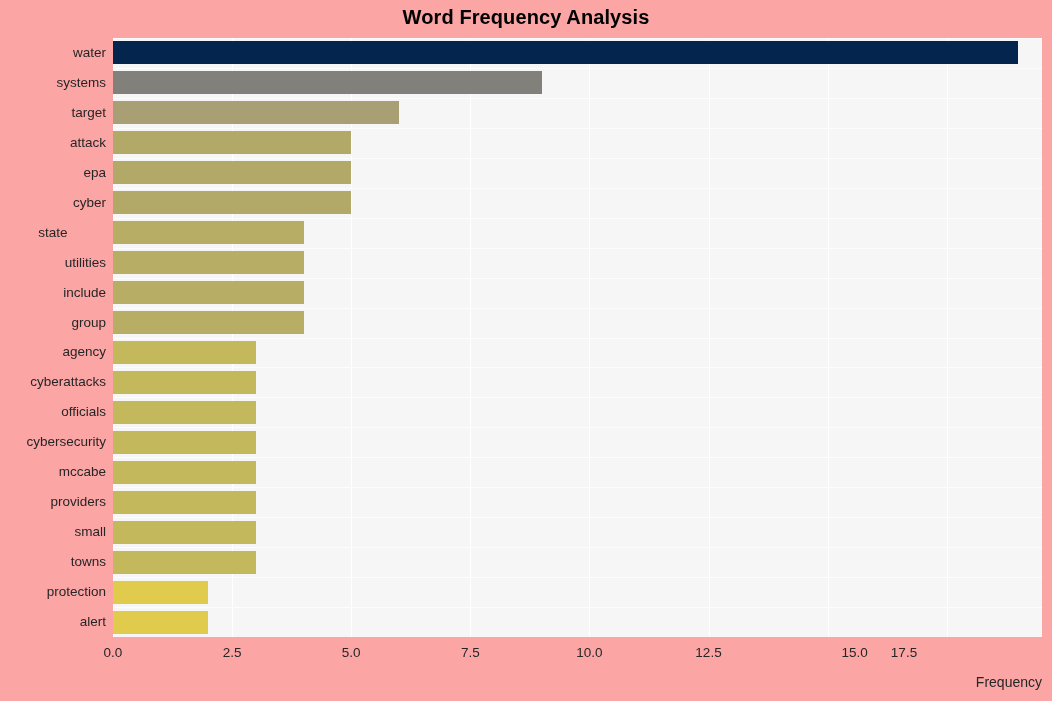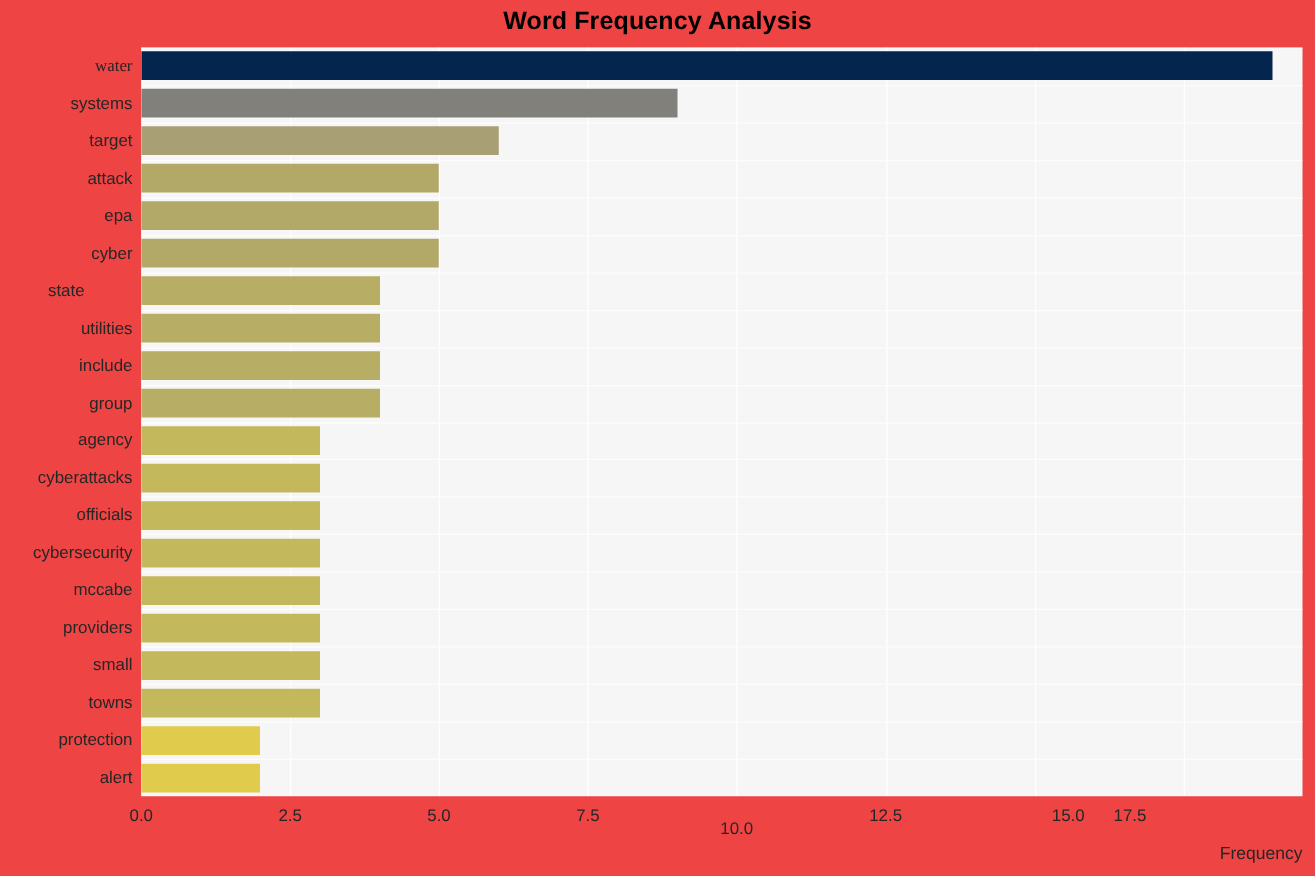--- a/index.html
+++ b/index.html
@@ -10,21 +10,21 @@
   body {
     width: 1052px;
     height: 701px;
     font-family: "Liberation Sans", sans-serif;
     overflow: hidden;
   }
   #figure {
     position: relative;
     width: 1052px;
     height: 701px;
-    background: #ef4444;
+    background: #fca5a5;
   }
   #chart-title {
     position: absolute;
     left: 0;
     top: 6px;
     width: 1052px;
     text-align: center;
     font-size: 20px;
     font-weight: bold;
     color: #000000;
@@ -163,21 +163,21 @@
         <div class="bar" title="mccabe: 3" style="top: 422.775px; width: 142.923px; background: rgb(196, 184, 92);"></div>
         <div class="bar" title="providers: 3" style="top: 452.725px; width: 142.923px; background: rgb(196, 184, 92);"></div>
         <div class="bar" title="small: 3" style="top: 482.675px; width: 142.923px; background: rgb(196, 184, 92);"></div>
         <div class="bar" title="towns: 3" style="top: 512.625px; width: 142.923px; background: rgb(196, 184, 92);"></div>
         <div class="bar" title="protection: 2" style="top: 542.575px; width: 95.2821px; background: rgb(224, 203, 77);"></div>
         <div class="bar" title="alert: 2" style="top: 572.525px; width: 95.2821px; background: rgb(224, 203, 77);"></div>
       </div>
   </div>
 
   <div id="y-axis">
-      <div class="y-tick-label" style="top: 7.975px; font-family: Liberation Serif, serif;">water</div>
+      <div class="y-tick-label" style="top: 7.975px;">water</div>
       <div class="y-tick-label" style="top: 37.925px;">systems</div>
       <div class="y-tick-label" style="top: 67.875px;">target</div>
       <div class="y-tick-label" style="top: 97.825px;">attack</div>
       <div class="y-tick-label" style="top: 127.775px;">epa</div>
       <div class="y-tick-label" style="top: 157.725px;">cyber</div>
       <div class="y-tick-label" style="top: 187.675px; text-align: center;">state</div>
       <div class="y-tick-label" style="top: 217.625px;">utilities</div>
       <div class="y-tick-label" style="top: 247.575px;">include</div>
       <div class="y-tick-label" style="top: 277.525px;">group</div>
       <div class="y-tick-label" style="top: 307.475px;">agency</div>
@@ -190,21 +190,21 @@
       <div class="y-tick-label" style="top: 517.125px;">towns</div>
       <div class="y-tick-label" style="top: 547.075px;">protection</div>
       <div class="y-tick-label" style="top: 577.025px;">alert</div>
     </div>
 
   <div id="x-axis">
       <div class="x-tick-label" style="left: 0px;">0.0</div>
       <div class="x-tick-label" style="left: 119.103px;">2.5</div>
       <div class="x-tick-label" style="left: 238.205px;">5.0</div>
       <div class="x-tick-label" style="left: 357.308px;">7.5</div>
-      <div class="x-tick-label" style="left: 476.41px; margin-top: 10px;">10.0</div>
+      <div class="x-tick-label" style="left: 476.41px;">10.0</div>
       <div class="x-tick-label" style="left: 595.513px;">12.5</div>
       <div class="x-tick-label" style="left: 714.615px; margin-left: 27px;">15.0</div>
       <div class="x-tick-label" style="left: 791px; text-align: center;">17.5</div>
     </div>
 
   <div id="x-axis-title">Frequency</div>
 
 </div>
 
 </body></html>

